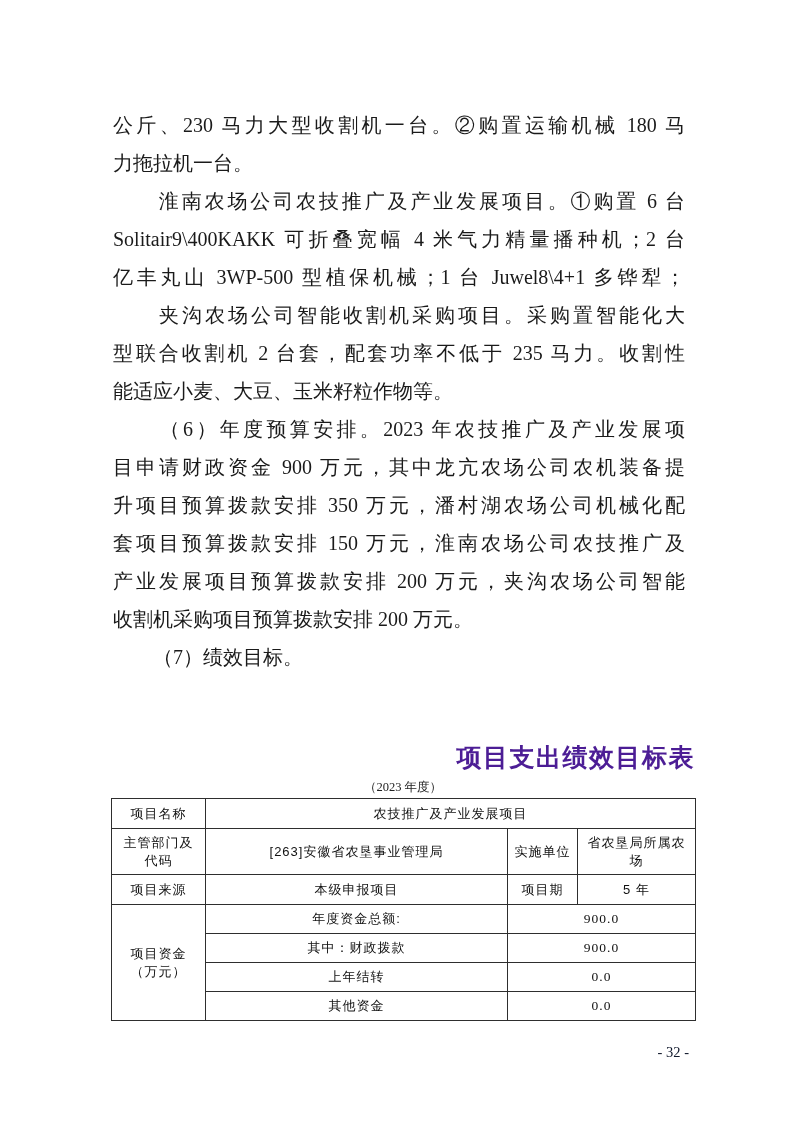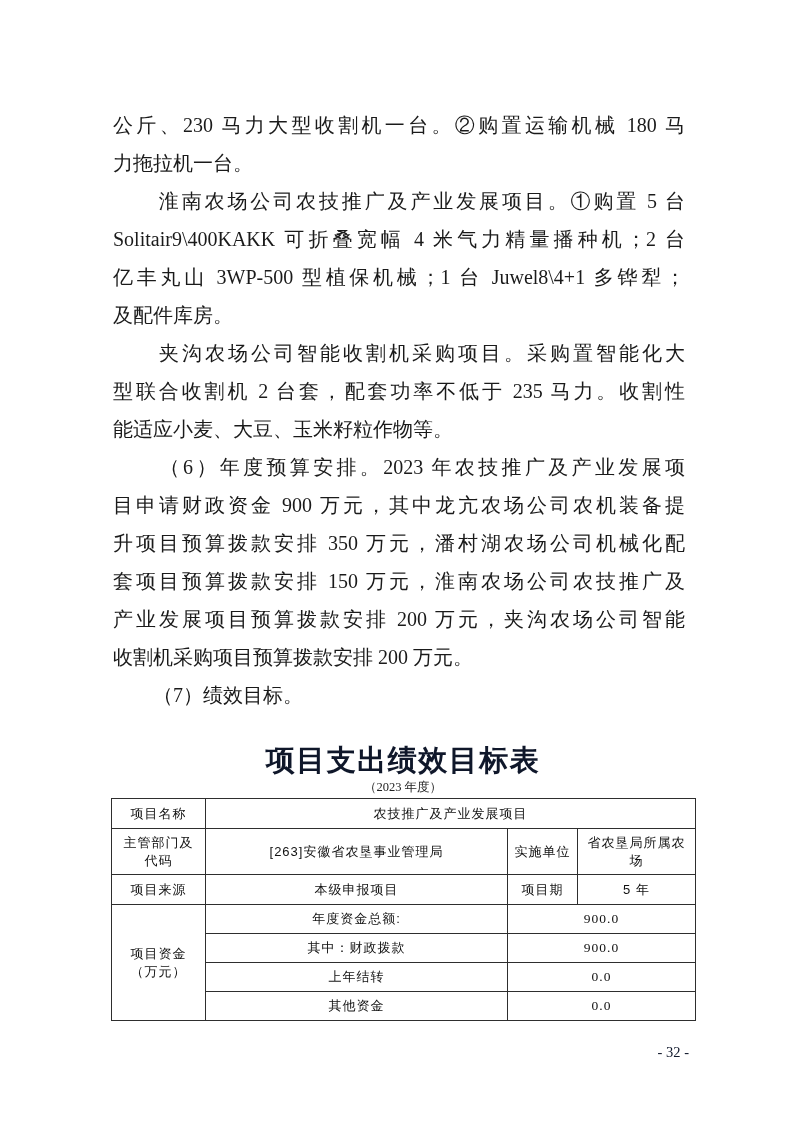--- a/index.html
+++ b/index.html
@@ -16,26 +16,26 @@
     left:113px; top:106px; width:572px;
     font-size:20px;
     line-height:38px;
     text-align:justify;
   }
   .line { width:100%; }
   .line.jl { text-align-last:justify; }
   .doc-title {
     position:absolute;
     left:111px; top:741px; width:584px;
-    text-align:center;
+    text-align:right;
     font-family:"Liberation Sans","DejaVu Sans",sans-serif;
     font-weight:bold;
-    font-size:29px;
+    font-size:25px;
     letter-spacing:1.5px;
-    color:#0f172a;
+    color:#4c1d95;
   }
   .doc-subtitle {
     position:absolute;
     left:111px; top:779px; width:584px;
     text-align:center;
     font-size:12.5px;
     color:#222;
   }
   table.perf {
     position:absolute;
@@ -79,24 +79,23 @@
   }
 </style>
 </head>
 <body>
 
 <div class="page">
 
   <div class="body-text">
     <div class="line jl">公斤、230 马力大型收割机一台。②购置运输机械 180 马</div>
     <div class="line">力拖拉机一台。</div>
-    <div class="line jl">　　淮南农场公司农技推广及产业发展项目。①购置 5 台</div>
+    <div class="line jl">　　淮南农场公司农技推广及产业发展项目。①购置 6 台</div>
     <div class="line jl">Solitair9\400KAKK 可折叠宽幅 4 米气力精量播种机；2 台</div>
     <div class="line jl">亿丰丸山 3WP-500 型植保机械；1 台 Juwel8\4+1 多铧犁；</div>
-    <div class="line">及配件库房。</div>
     <div class="line jl">　　夹沟农场公司智能收割机采购项目。采购置智能化大</div>
     <div class="line jl">型联合收割机 2 台套，配套功率不低于 235 马力。收割性</div>
     <div class="line">能适应小麦、大豆、玉米籽粒作物等。</div>
     <div class="line jl">　　（6）年度预算安排。2023 年农技推广及产业发展项</div>
     <div class="line jl">目申请财政资金 900 万元，其中龙亢农场公司农机装备提</div>
     <div class="line jl">升项目预算拨款安排 350 万元，潘村湖农场公司机械化配</div>
     <div class="line jl">套项目预算拨款安排 150 万元，淮南农场公司农技推广及</div>
     <div class="line jl">产业发展项目预算拨款安排 200 万元，夹沟农场公司智能</div>
     <div class="line">收割机采购项目预算拨款安排 200 万元。</div>
     <div class="line">　　（7）绩效目标。</div>

